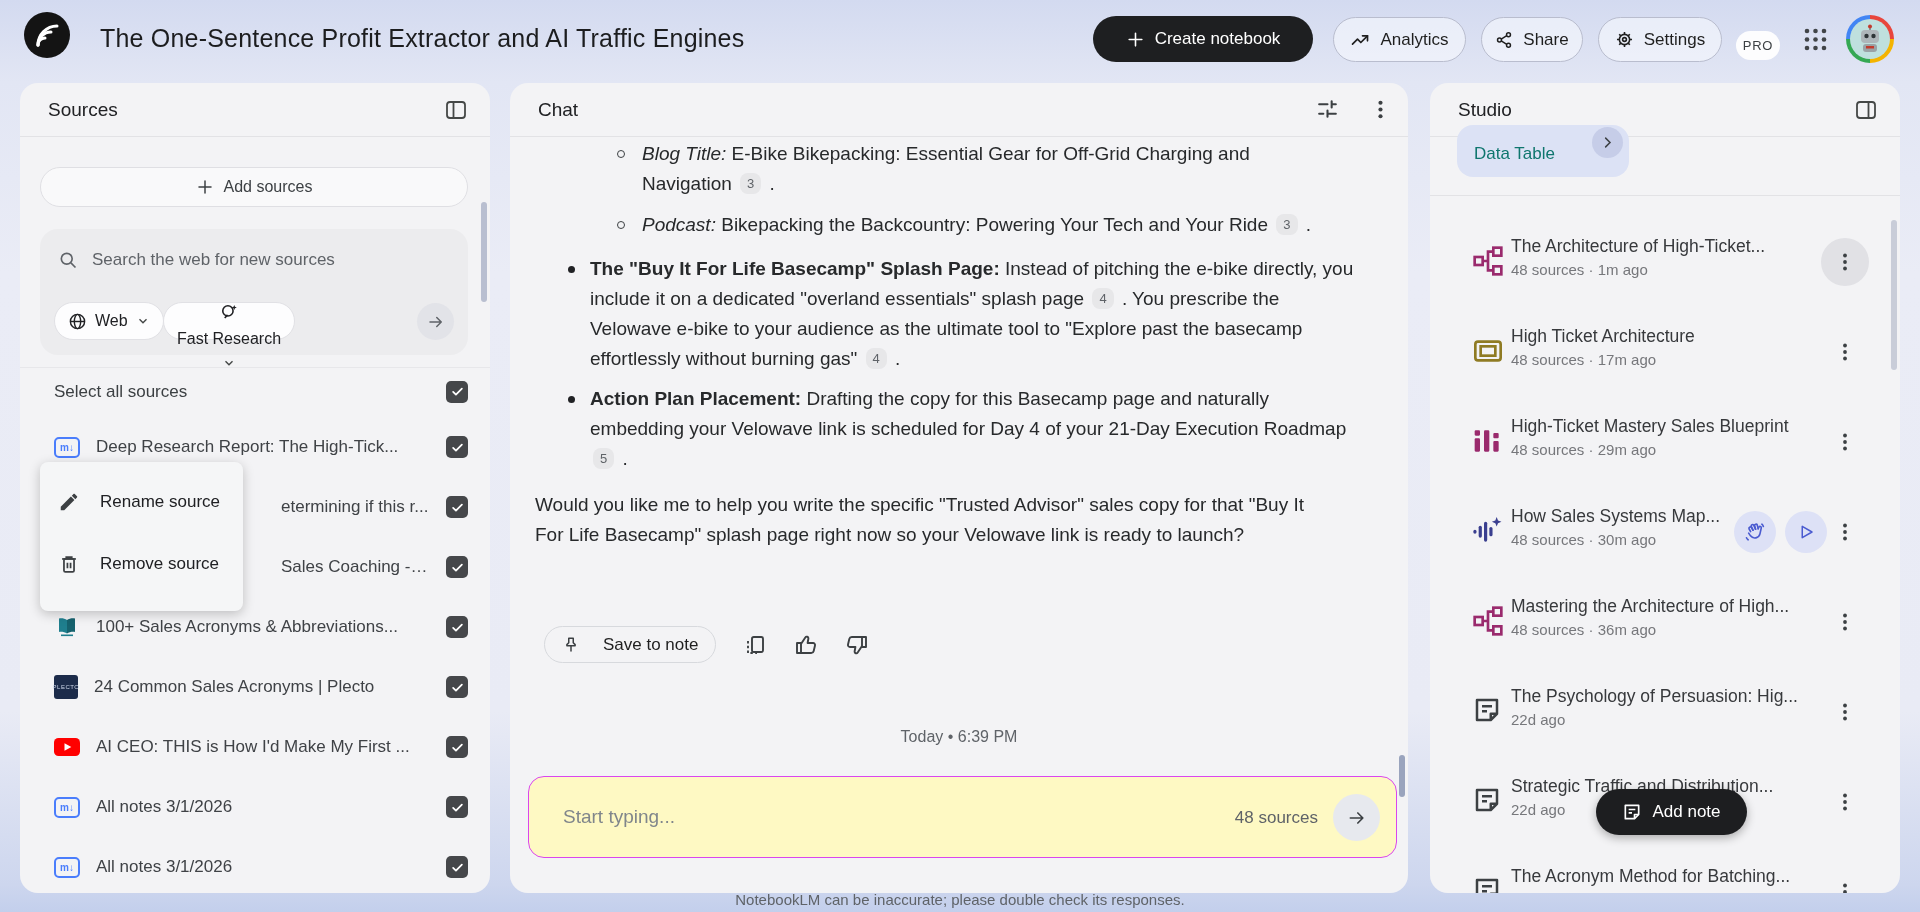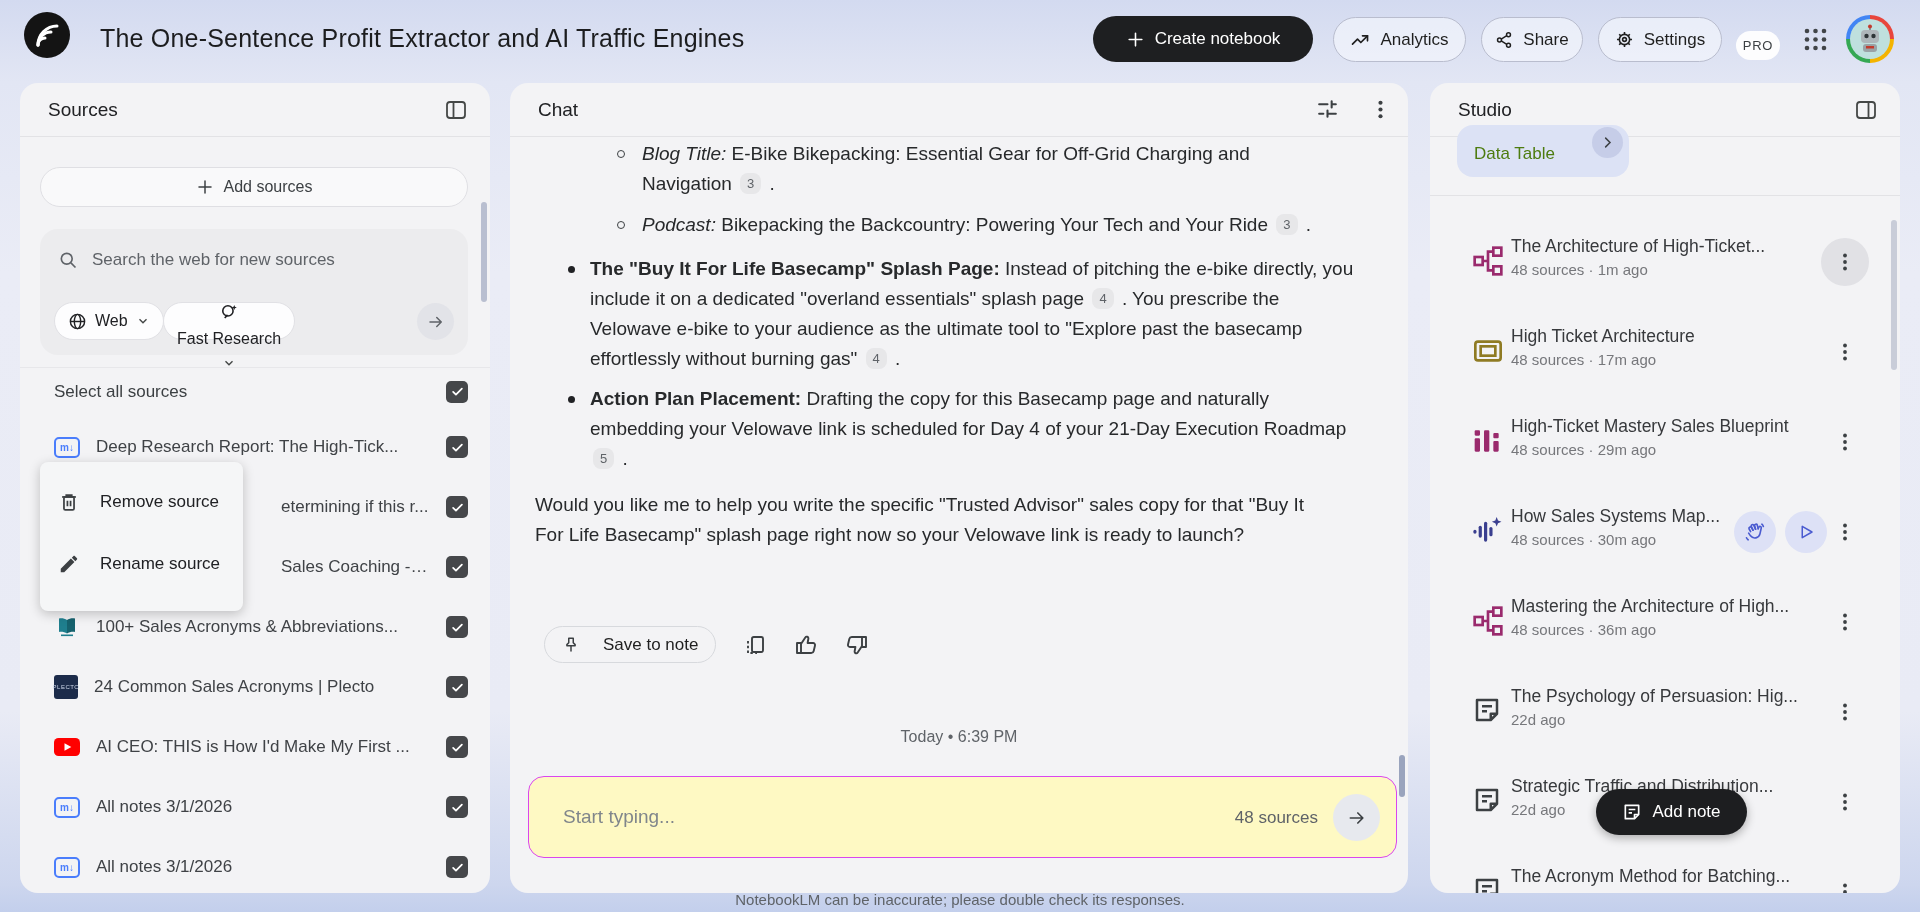--- a/index.html
+++ b/index.html
@@ -76,21 +76,21 @@
                 border:1px solid #d946ef; border-radius:16px; }
   .chat-input input { position:absolute; left:34px; top:0; height:100%; width:560px; border:none; outline:none;
                       background:transparent; font-size:19px; color:#3c4043; font-family:"Liberation Sans",sans-serif; }
   .chat-input input::placeholder { color:#80868b; }
   .send-circle { position:absolute; right:16px; top:17px; width:47px; height:47px; border-radius:50%;
                  background:#e7e9ee; display:flex; align-items:center; justify-content:center; cursor:pointer; }
   .src-count { position:absolute; right:78px; top:31px; font-size:17px; color:#5f6368; }
 
   
   .dt-chip { position:absolute; left:27px; top:42px; width:172px; height:52px; background:#dce2f5; border-radius:16px;
-             display:flex; align-items:flex-end; padding:0 0 13px 17px; font-size:17px; color:#4d7c0f; cursor:pointer; }
+             display:flex; align-items:flex-end; padding:0 0 13px 17px; font-size:17px; color:#0f766e; cursor:pointer; }
   .dt-circle { position:absolute; left:162px; top:44px; width:31px; height:31px; border-radius:50%; background:#c6cde8;
                display:flex; align-items:center; justify-content:center; cursor:pointer; }
   .st-div { position:absolute; left:0; right:0; top:112px; border-top:1px solid #e2e2e5; }
   .st-list { position:absolute; left:0; right:0; top:134px; }
   .st-item { position:relative; height:90px; }
   .st-ic { position:absolute; left:42px; top:28px; }
   .st-title { position:absolute; left:81px; top:19px; width:300px; font-size:17.5px; color:#37393c; white-space:nowrap;
               overflow:hidden; text-overflow:ellipsis; }
   .st-meta { position:absolute; left:81px; top:44px; font-size:15px; color:#76777b; }
   .kebab { position:absolute; left:403px; top:33px; cursor:pointer; }
@@ -343,36 +343,36 @@
             <svg width="15" height="15" viewBox="0 0 24 24">
               <path d="M5 12.5l4.5 4.5L19 7.5" stroke="#fff" stroke-width="2.8" fill="none" stroke-linecap="round" stroke-linejoin="round"></path>
             </svg>
           </span>
       </div>
     </div>
 
     <div class="ctx-menu">
       <div class="ctx-item">
         <span>
+            <svg width="22" height="22" viewBox="0 0 24 24" fill="#3c4043">
+              <path d="M3 17.2V21h3.8L17.9 9.9l-3.8-3.8L3 17.2zM20.7 7.1c.4-.4.4-1 0-1.4l-2.4-2.4c-.4-.4-1-.4-1.4 0l-1.8 1.8 3.8 3.8 1.8-1.8z"></path>
+            </svg>
+          </span>
+        <span>Rename source</span>
+      </div>
+      <div class="ctx-item">
+        <span>
             <svg width="22" height="22" viewBox="0 0 24 24" fill="none" stroke="#3c4043" stroke-width="1.9">
               <path d="M4.5 6.5h15"></path>
               <path d="M9 6.5V4.5h6v2"></path>
               <rect x="6.5" y="6.5" width="11" height="14" rx="1.5"></rect>
               <path d="M10.3 10.5v6M13.7 10.5v6"></path>
             </svg>
           </span>
         <span>Remove source</span>
-      </div>
-      <div class="ctx-item">
-        <span>
-            <svg width="22" height="22" viewBox="0 0 24 24" fill="#3c4043">
-              <path d="M3 17.2V21h3.8L17.9 9.9l-3.8-3.8L3 17.2zM20.7 7.1c.4-.4.4-1 0-1.4l-2.4-2.4c-.4-.4-1-.4-1.4 0l-1.8 1.8 3.8 3.8 1.8-1.8z"></path>
-            </svg>
-          </span>
-        <span>Rename source</span>
       </div>
     </div>
 
     <div class="thumb" style="right:3px;top:119px;height:100px;"></div>
   </div>
 
   <div class="panel" style="left:510px;width:898px;">
     <div class="panel-hd">
       <div class="panel-title">Chat</div>
       <div class="panel-icon" style="left:805px;top:14px;">

